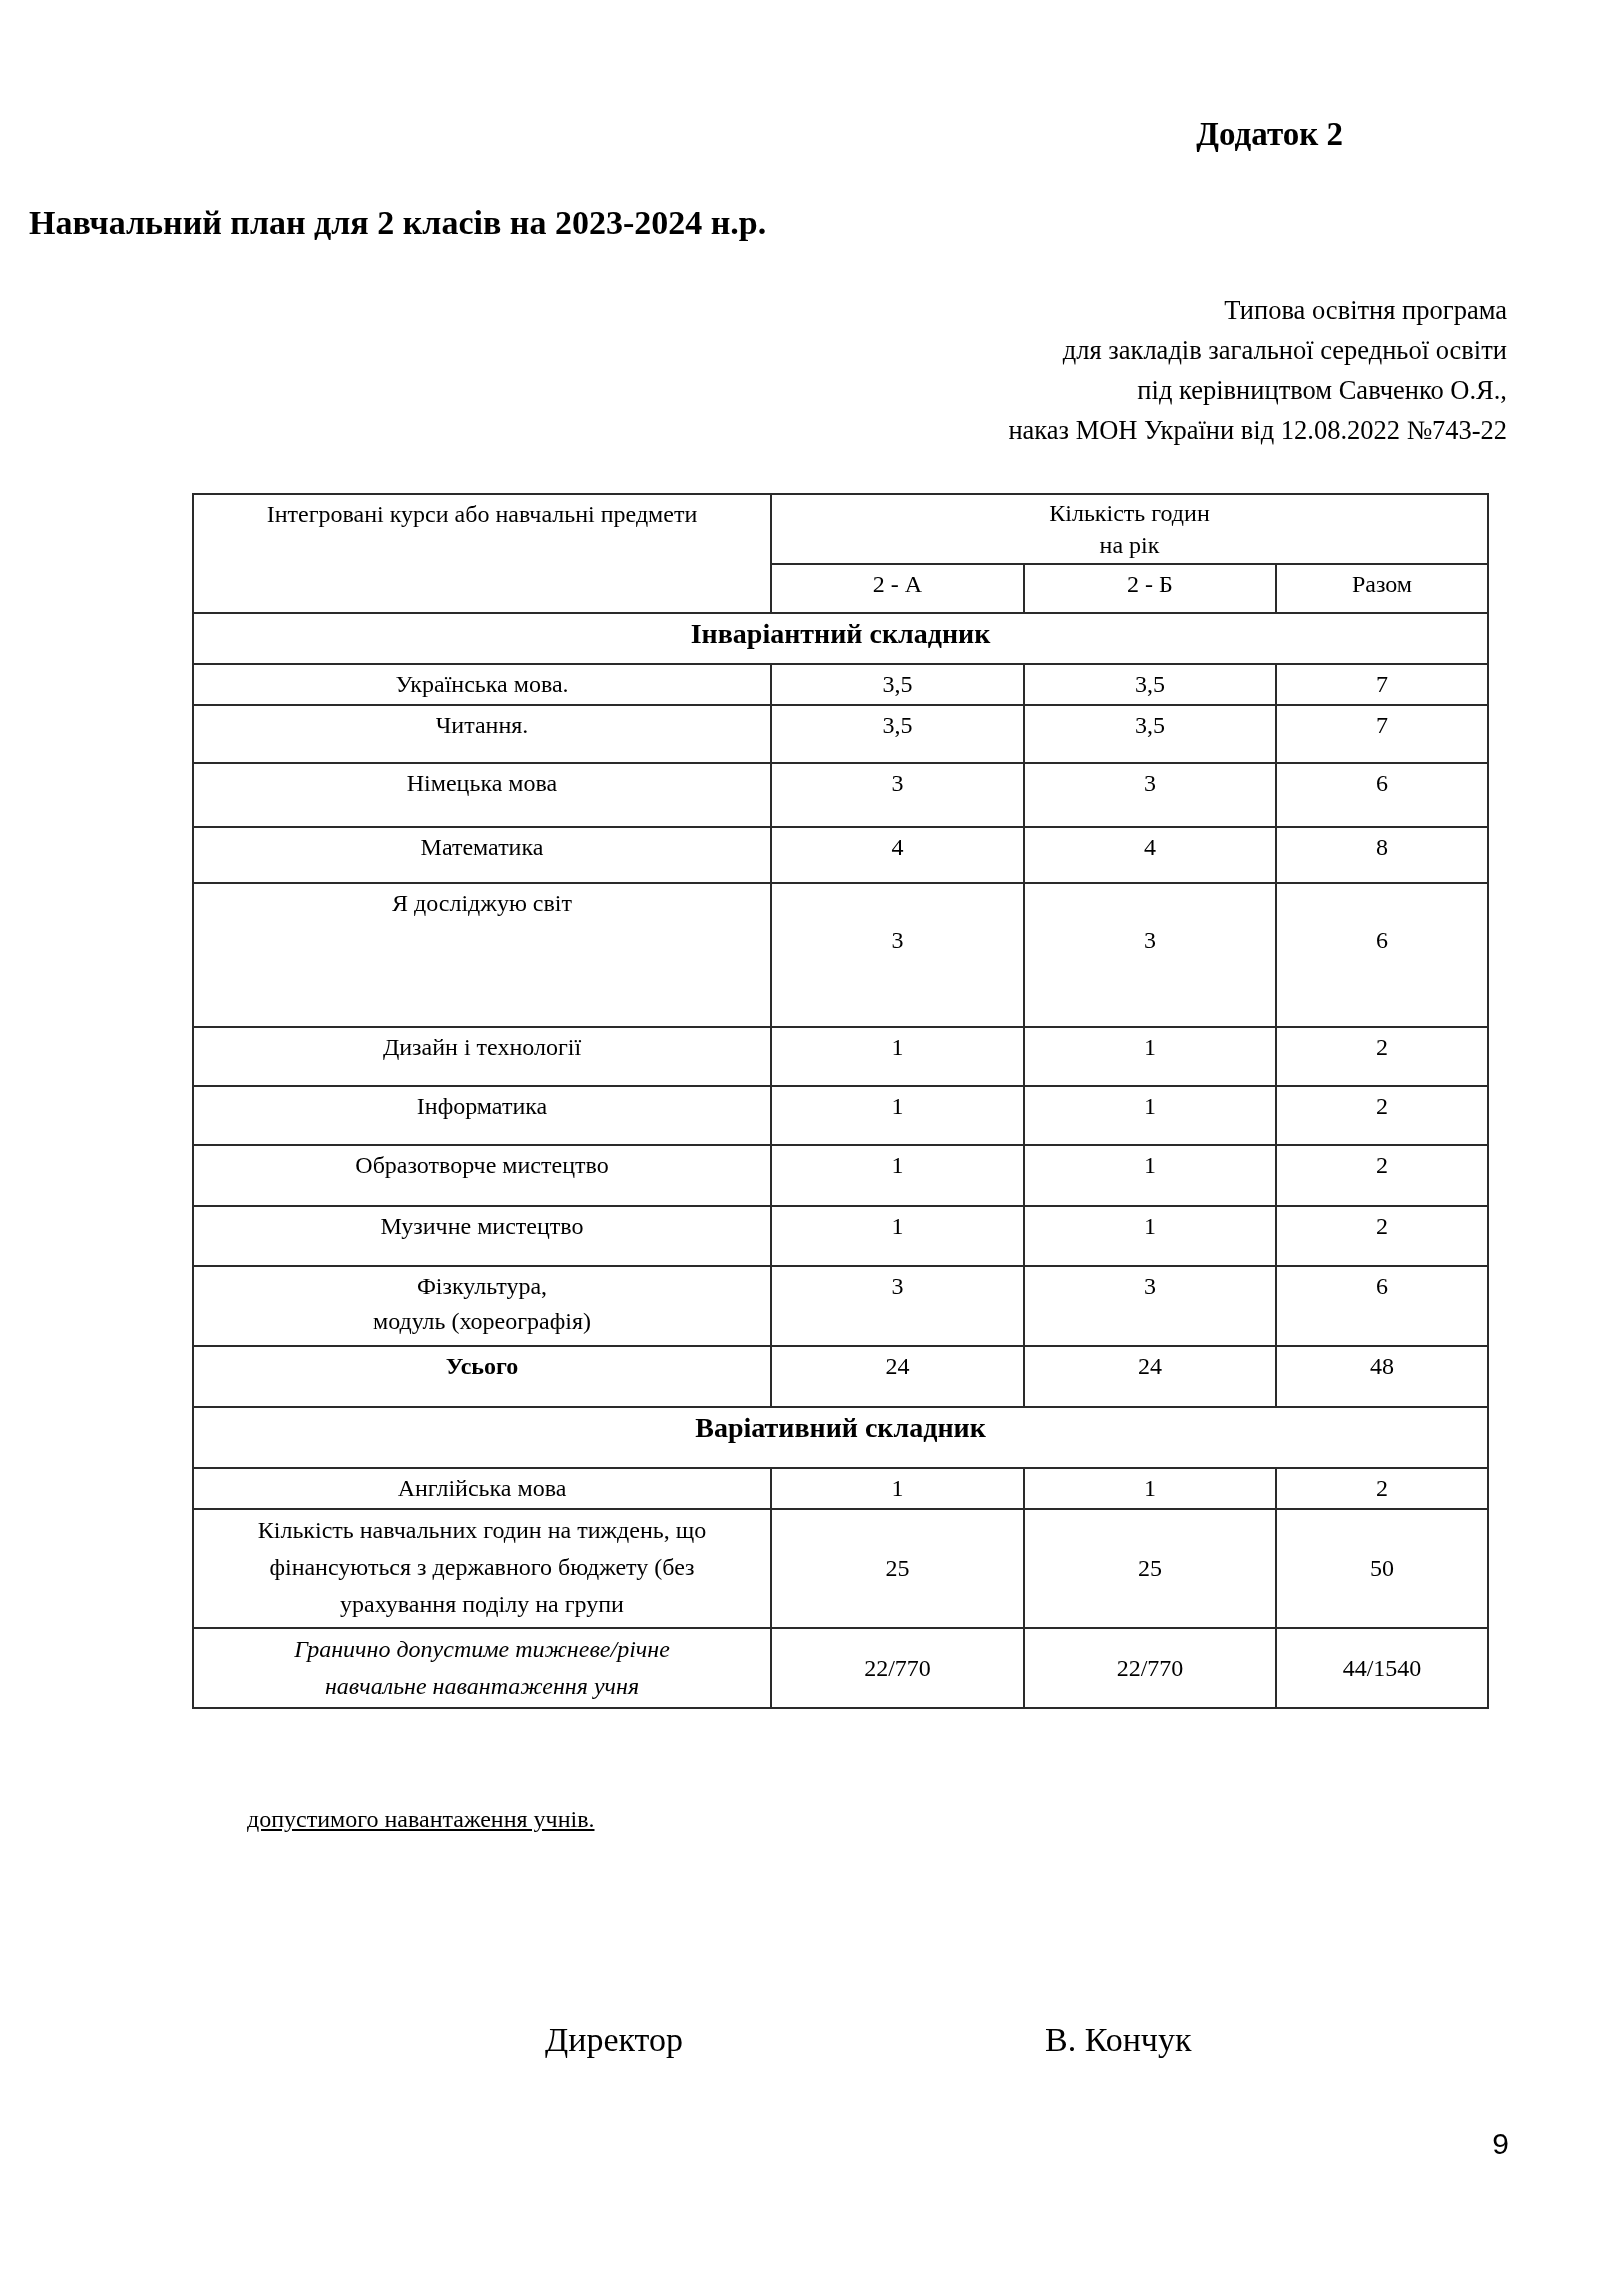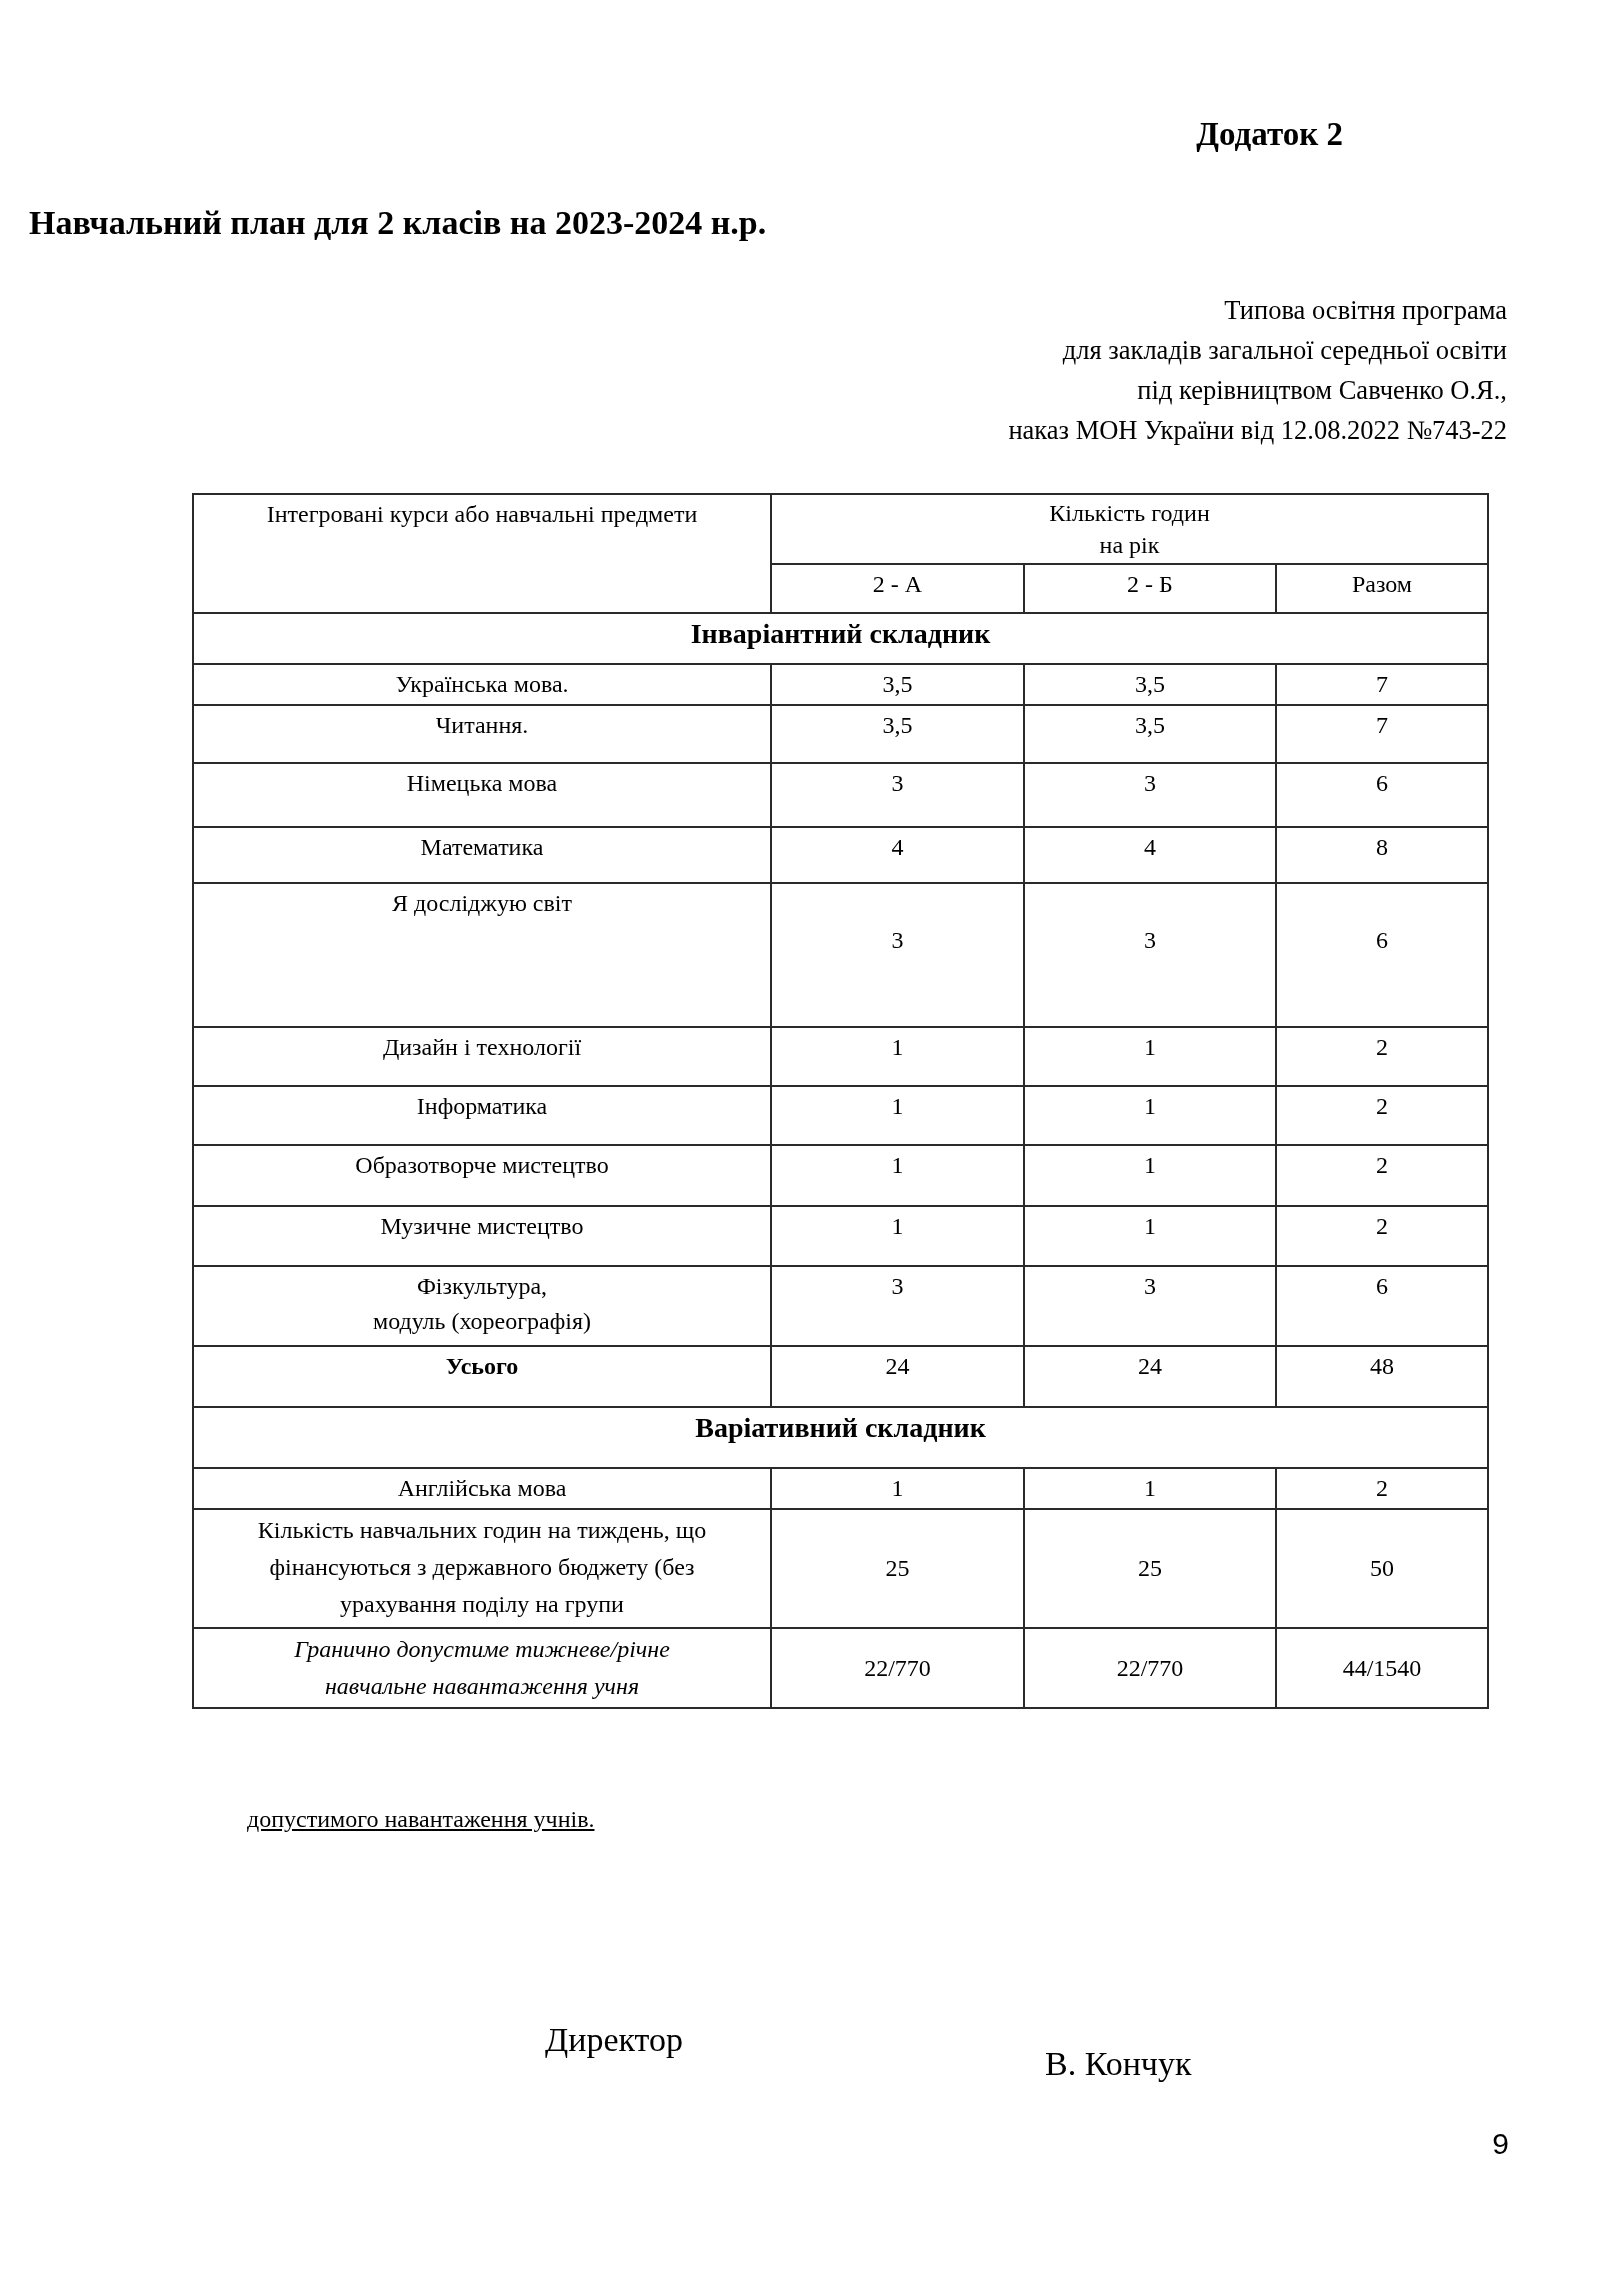--- a/index.html
+++ b/index.html
@@ -37,21 +37,21 @@
   .bold { font-weight: bold; }
   .italic { font-style: italic; }
   .mid { vertical-align: middle !important; }
   .footnote {
     left: 231px; top: 1802px; width: 1274px;
     font-size: 24px; line-height: 35px; text-align: justify;
   }
   .footnote .first { display: block; text-indent: 94px; text-align: justify; text-align-last: justify; }
   .footnote .second { display: block; margin-left: 16px; text-decoration: underline; }
   .sign-role { left: 545px; top: 2021px; font-size: 34px; }
-  .sign-name { left: 1045px; top: 2021px; font-size: 34px; margin-top: 24px; }
+  .sign-name { left: 1045px; top: 2021px; font-size: 34px; }
   .page-num {
     left: 1470px; top: 2127px; width: 39px; text-align: right;
     font-family: "Liberation Sans", "DejaVu Sans", sans-serif; font-size: 30px;
   }
 </style>
 </head>
 <body>
 
 <div class="abs appendix">Додаток 2</div>
 <div class="abs title">Навчальний план  для 2 класів на 2023-2024 н.р.</div>

